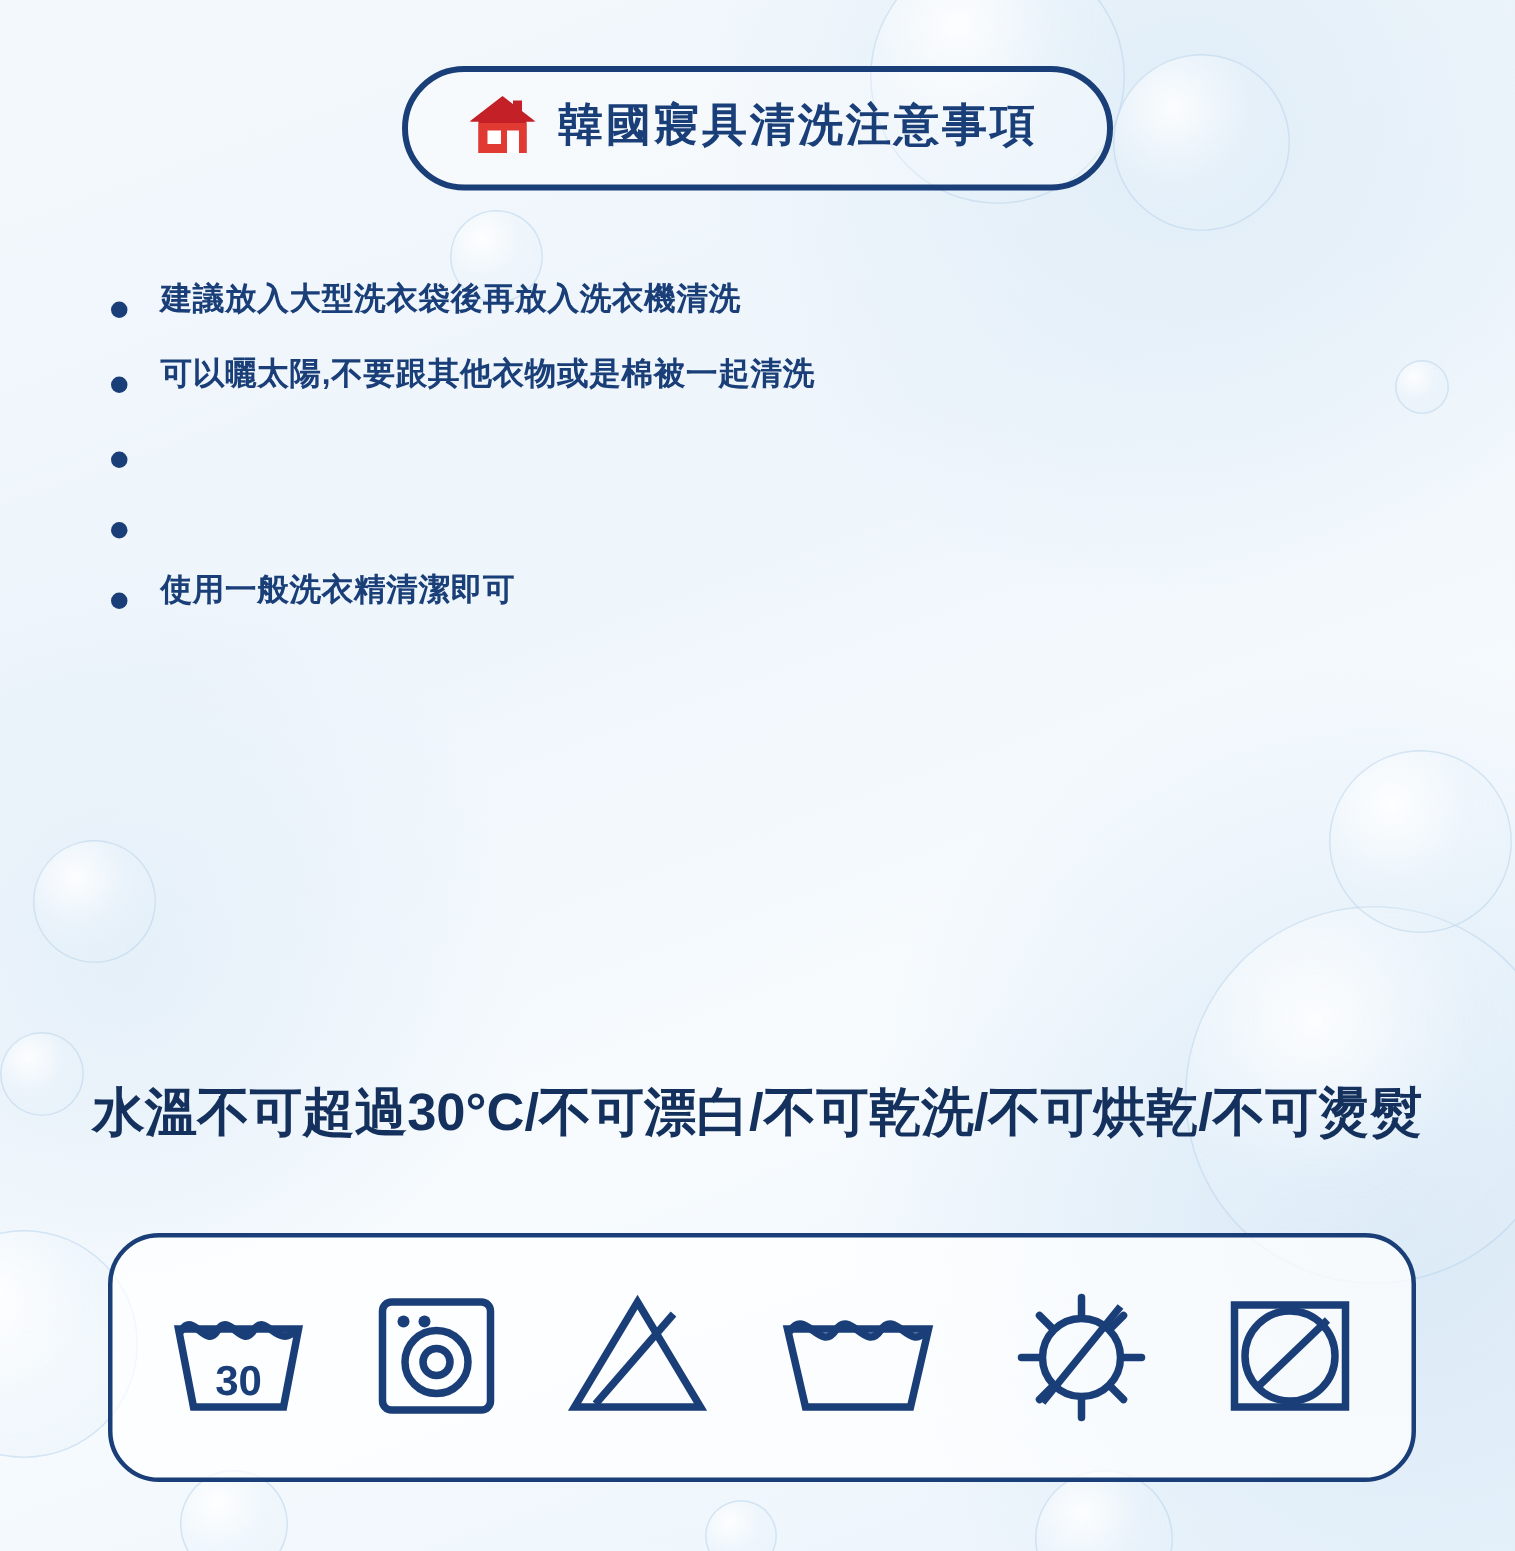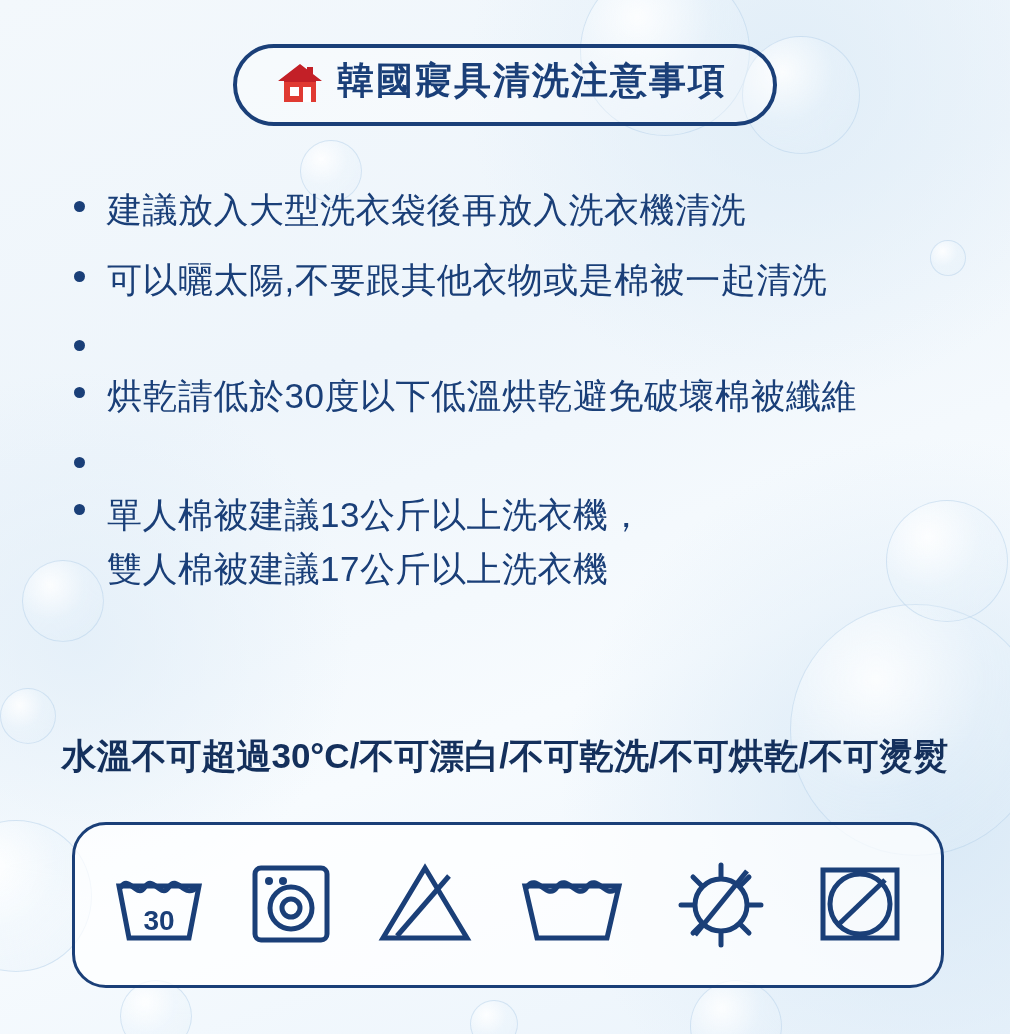--- a/index.html
+++ b/index.html
@@ -64,27 +64,26 @@
     border-radius: 48px;
     padding: 10px 46px 14px 40px;
     background: rgba(255,255,255,0.35);
   }
   .house-icon {
     flex: 0 0 auto;
     display: block;
     margin-top: 4px;
   }
   .title-text {
-    font-size: 37px;
+    font-size: 30px;
     font-weight: bold;
     letter-spacing: 2px;
     color: #1a3f78;
     white-space: nowrap;
     line-height: 1.1;
-    font-family: Liberation Mono, monospace;
   }
 
   
   .list {
     position: absolute;
     left: 74px;
     top: 185px;
     width: 880px;
   }
   .item {
@@ -94,43 +93,43 @@
   }
   .dot {
     flex: 0 0 auto;
     width: 11px;
     height: 11px;
     border-radius: 50%;
     background: #1a3f78;
     margin: 16px 22px 0 0;
   }
   .item-text {
-    font-size: 35px;
-    font-weight: normal;
+    font-size: 21px;
+    font-weight: bold;
     color: #1a3f78;
     line-height: 1.42;
     letter-spacing: 0.5px;
+    text-align: right;
   }
   .item-text .x {
     color: #c32027;
   }
   .item.two-line .item-text { line-height: 1.55; }
 
   
   .emphasis {
     position: absolute;
     left: 0;
     top: 718px;
     width: 1010px;
     text-align: center;
     font-size: 35px;
     font-weight: bold;
     color: #14305c;
     letter-spacing: 0px;
-    margin-top: 15px;
   }
 
   
   .symbols-card {
     position: absolute;
     left: 72px;
     top: 822px;
     width: 866px;
     height: 160px;
     border: 3px solid #1a3f78;
@@ -191,35 +190,28 @@
       <span class="dot"></span>
       <span class="item-text">可以曬太陽,不要跟其他衣物或是棉被一起清洗</span>
     </div>
 
     <div class="item">
       <span class="dot"></span>
     </div>
 
     <div class="item">
       <span class="dot"></span>
-      <span class="item-text">烘乾請低於30度以下低溫烘乾避免破壞棉被纖維</span>
-    </div>
-
-    <div class="item">
-      <span class="dot"></span>
-    </div>
-
-
-    <div class="item two-line">
-      <span class="dot"></span>
-      <span class="item-text">
-        <span>單人棉被建議13公斤以上洗衣機，</span><br>
-        <span>雙人棉被建議17公斤以上洗衣機</span>
-      </span>
-    </div>
+    </div>
+
+    <div class="item">
+      <span class="dot"></span>
+      <span class="item-text">使用一般洗衣精清潔即可</span>
+    </div>
+
+
 
   </div>
 
   <div class="emphasis">水溫不可超過30°C/不可漂白/不可乾洗/不可烘乾/不可燙熨</div>
 
   <div class="symbols-card">
 
     <span class="symbol">
       <svg width="96" height="86" viewBox="0 0 96 86">
         <path d="M8 26 L88 26 L78 78 L18 78 Z" fill="none" stroke="#1a3f78" stroke-width="5"></path>

